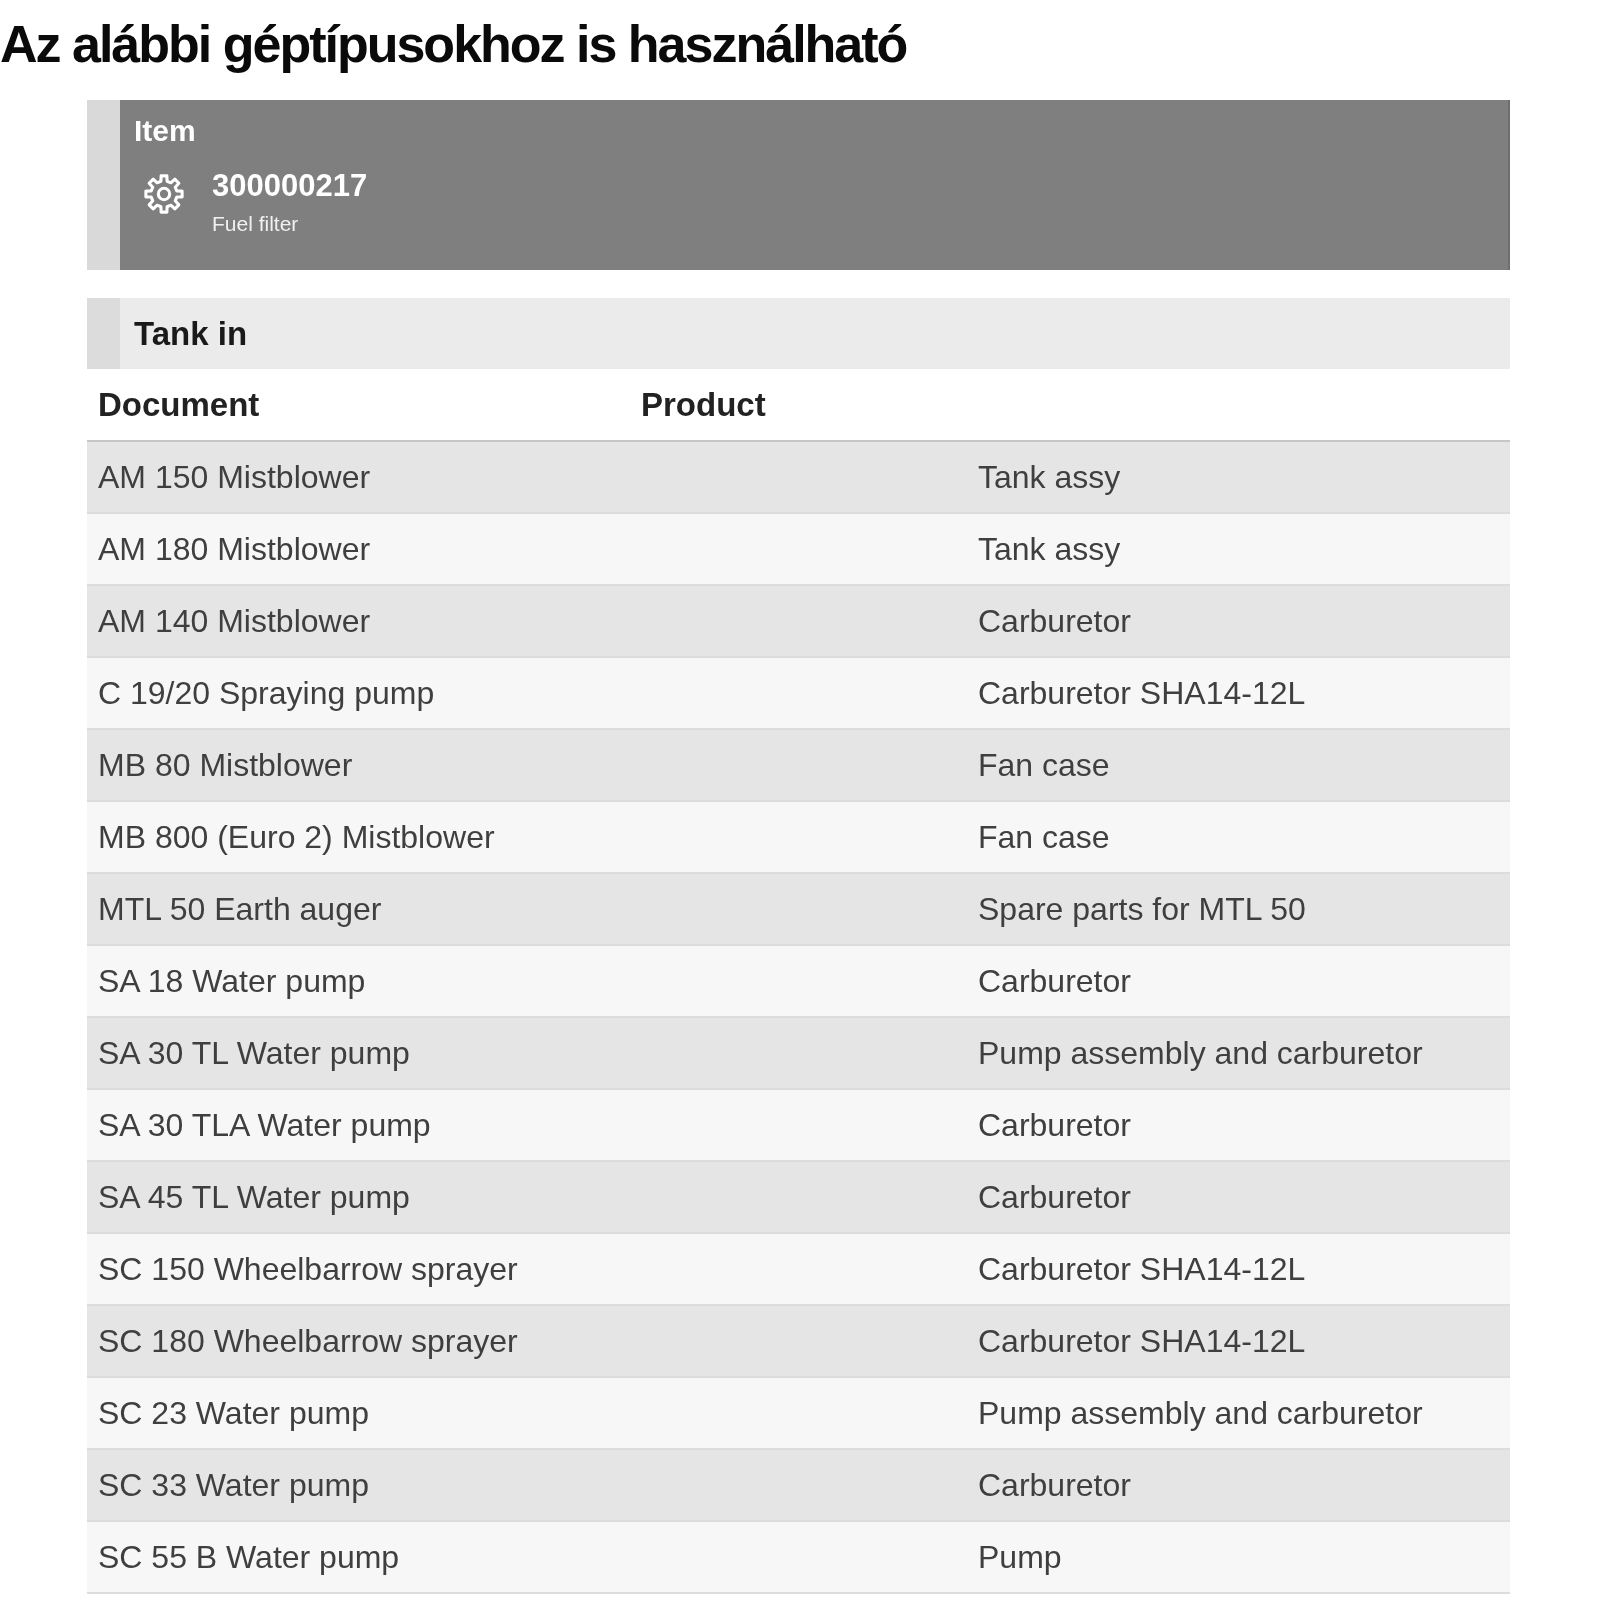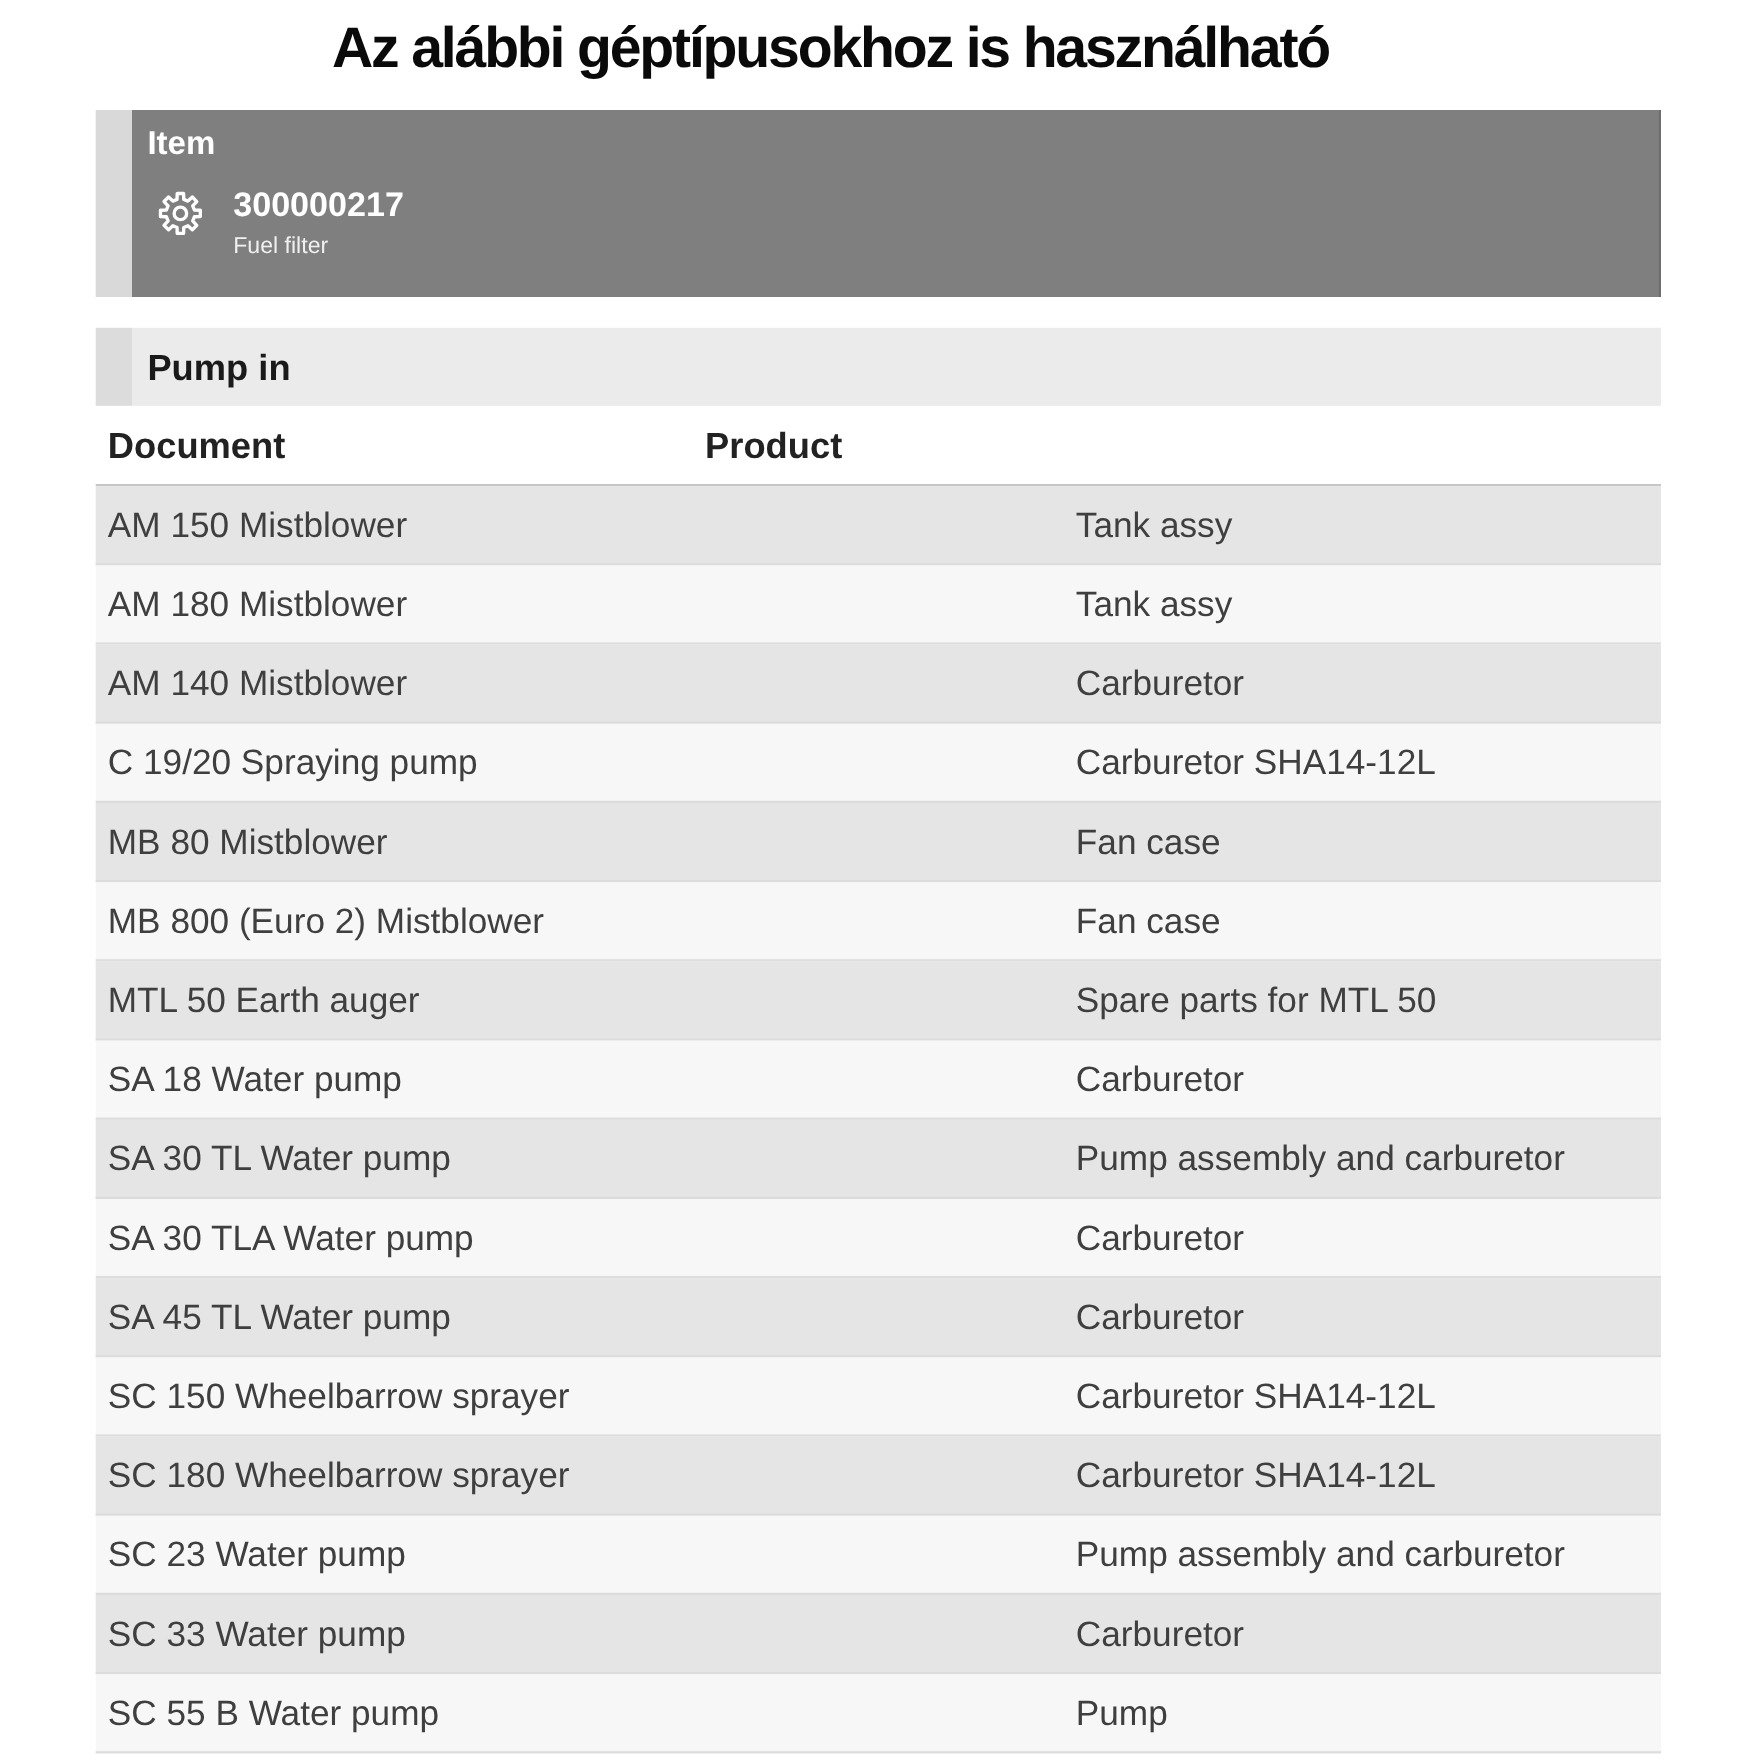--- a/index.html
+++ b/index.html
@@ -3,21 +3,21 @@
 <meta charset="utf-8">
 <style>
   html,body{margin:0;padding:0}
   body{
     width:1600px;height:1600px;position:relative;overflow:hidden;
     background:#ffffff;
     font-family:"Liberation Sans", sans-serif;
   }
   .title{
     position:absolute;top:14px;left:0;width:1510px;margin:0;
-    text-align:center;font-size:52px;font-weight:bold;letter-spacing:-2px;
+    font-size:52px;font-weight:bold;letter-spacing:-2px;
     color:#0a0a0a;white-space:nowrap;
   }
   
   .item-card{position:absolute;left:87px;top:100px;width:1423px;height:170px;display:flex}
   .card-strip{width:33px;background:var(--card-strip,#d9d9d9)}
   .card-body{flex:1;position:relative;background:var(--card-bg,#7f7f7f);border-right:2px solid #6e6e6e}
   .card-label{position:absolute;left:14px;top:14px;font-size:30px;font-weight:bold;color:#ffffff}
   .gear{position:absolute;left:16px;top:66px;width:56px;height:56px}
   .gear svg{display:block;width:100%;height:100%}
   .item-number{position:absolute;left:92px;top:68px;font-size:31px;font-weight:bold;color:#ffffff}
@@ -71,21 +71,21 @@
       </svg>
     </span>
     <div class="item-number">300000217</div>
     <div class="item-name">Fuel filter</div>
   </div>
 </section>
 
 <section class="usedin-bar">
   <div class="bar-strip"></div>
   <div class="bar-body">
-    <span>Pump in</span>
+    <span>Tank in</span>
   </div>
 </section>
 
 <div class="table">
   <div class="thead">
     <div class="th col2">Document</div>
     <div class="th col1">Product</div>
   </div>
   <div class="tbody" id="tbody">
       <div class="trow">

